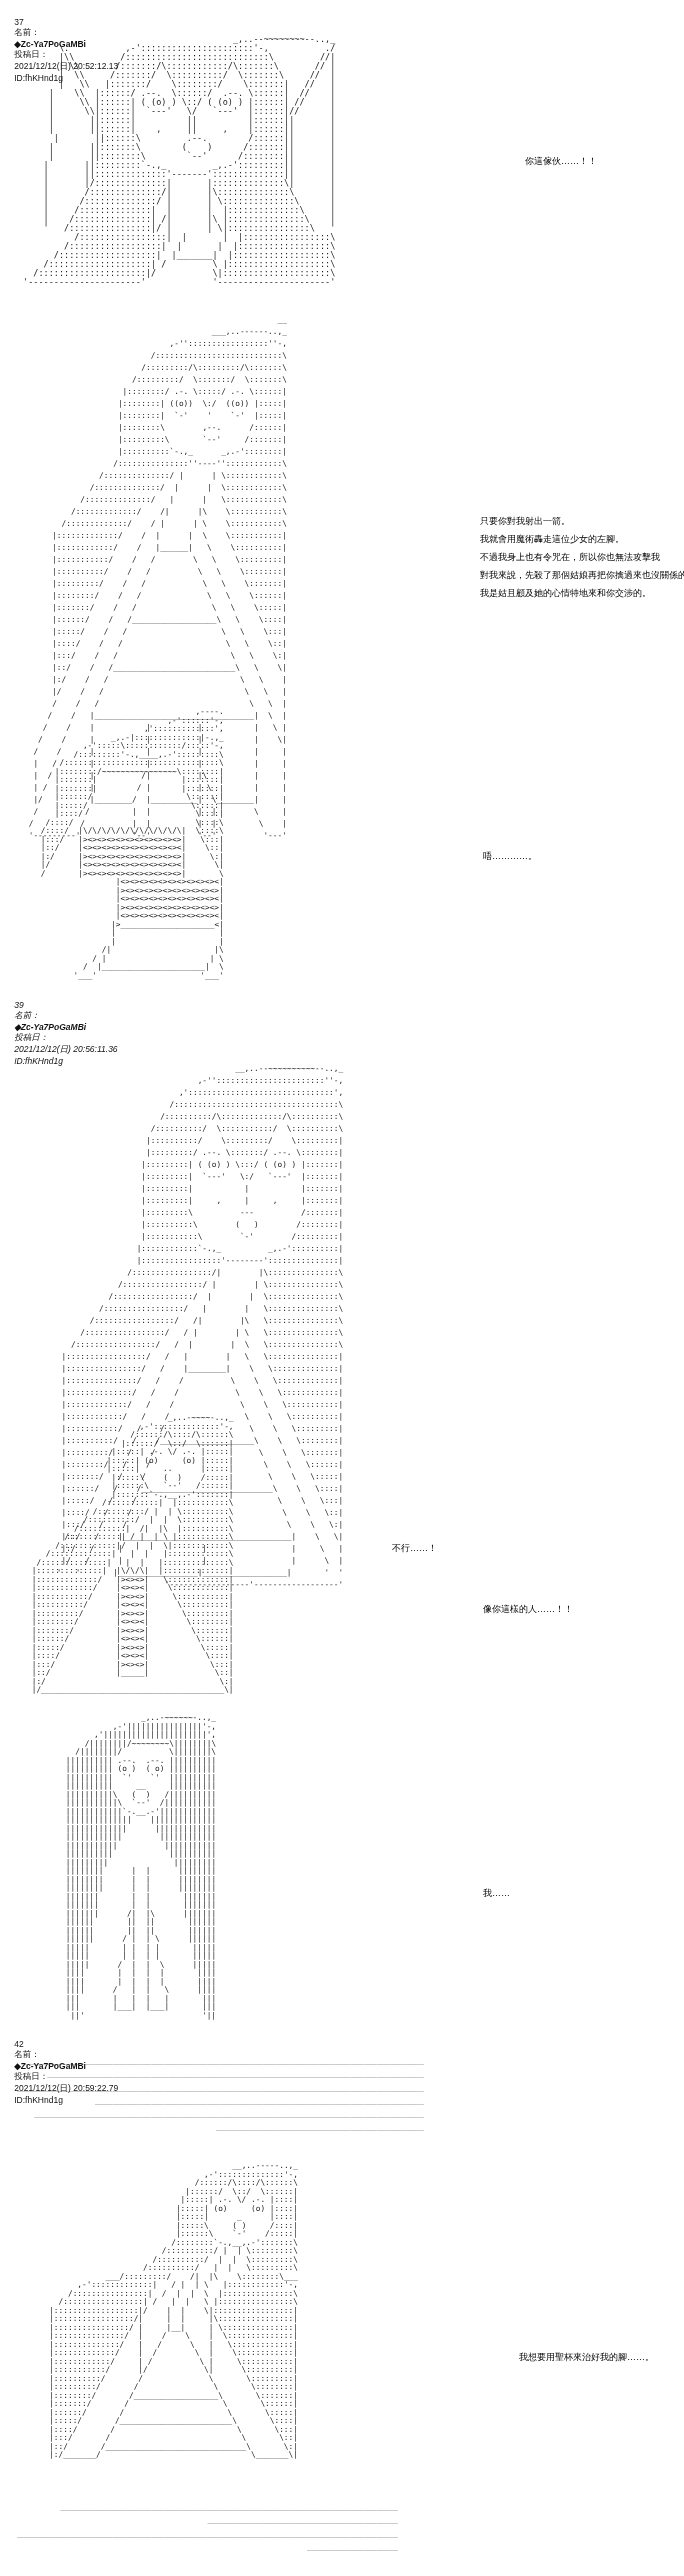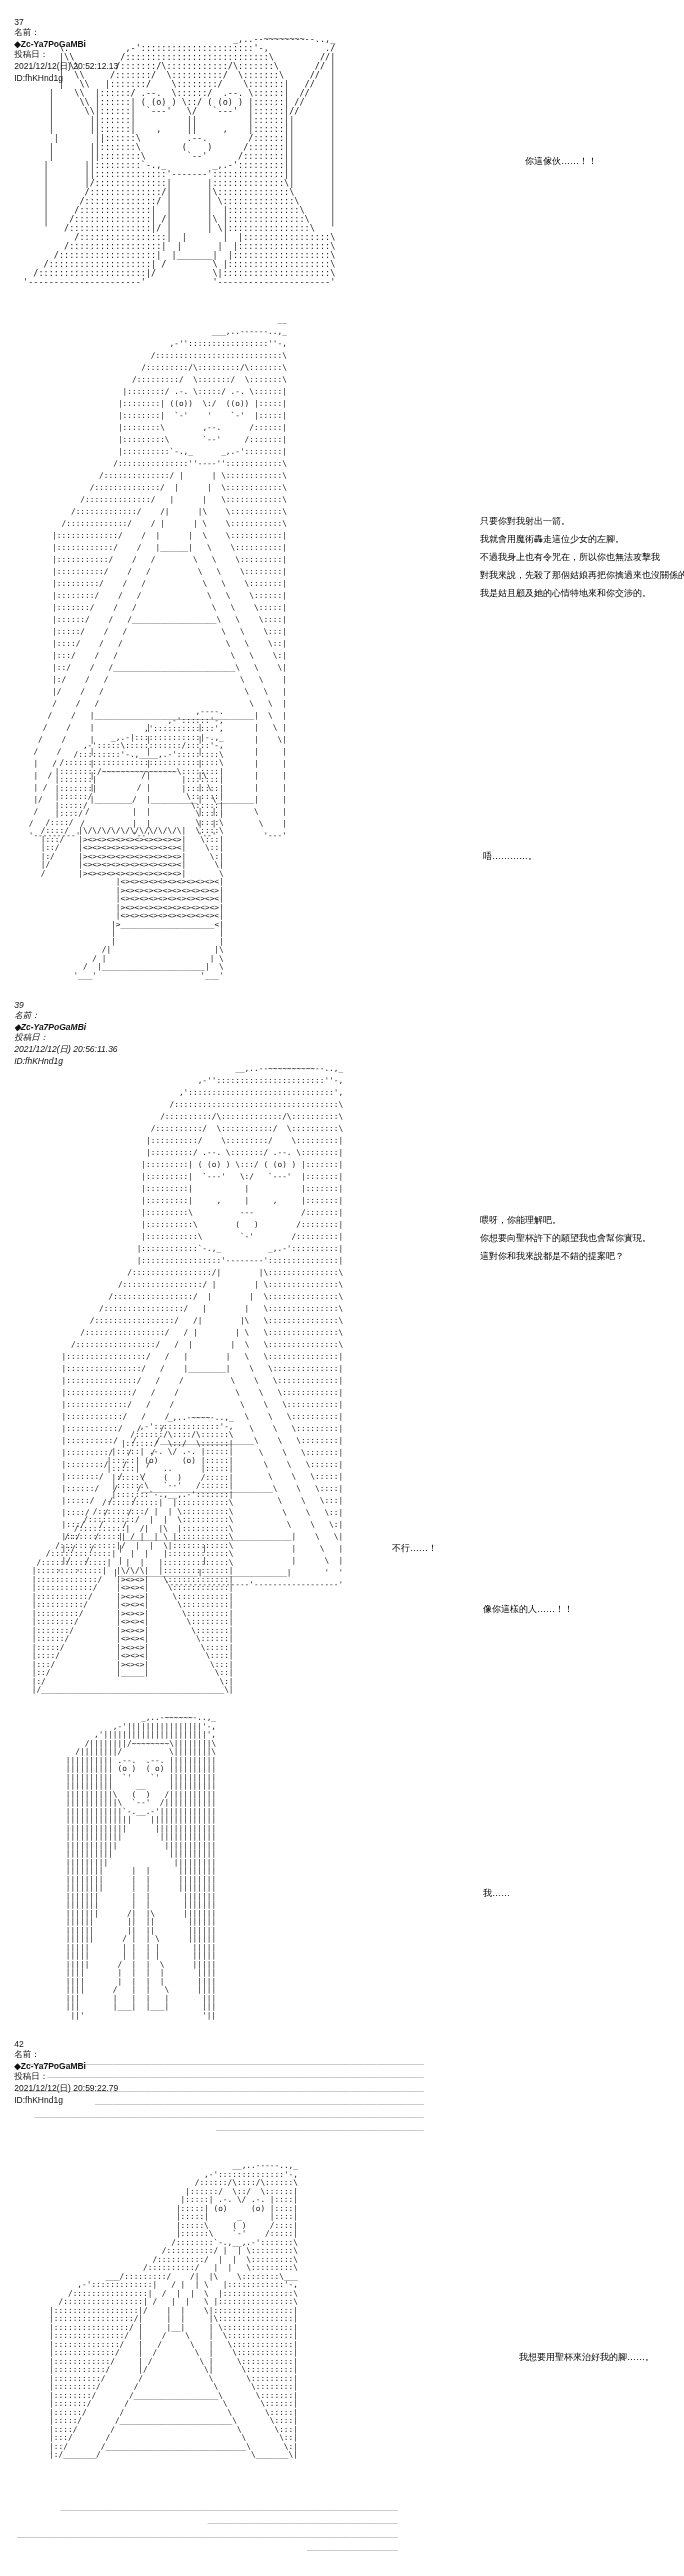--- a/index.html
+++ b/index.html
@@ -213,23 +213,20 @@
        |::::::/   /    /____________________________\    \   \::::|
        |:::::/   /    /                              \    \   \:::|
        |::::/   /    /                                \    \   \::|
        |:::/   /    /                                  \    \   \:|
        |::/   /    |____________________________________|    \   \|
        |:/   /     |                 |                  |     \   |
        |/   /      |                 |                  |      \  |
        '   '       |_________________|__________________|       '  '
                    '-----------------'------------------'</pre>
 
-  <div class="speech sp4">喂呀，你能理解吧。
-你想要向聖杯許下的願望我也會幫你實現。
-這對你和我來說都是不錯的提案吧？</div>
 
   <pre class="aa aa5">              _,..-~~~~-..,_
            ,-'::::::::::::::'-,
           /::::::/\::::/\::::::\
          |::::::/  \::/  \::::::|
          |:::::| .-. \/ .-. |:::::|
          |:::::| (o)     (o) |:::::|
          |:::::|     ..      |:::::|
          |:::::\    (  )    /:::::|
          |::::::\   `--'   /::::::|

